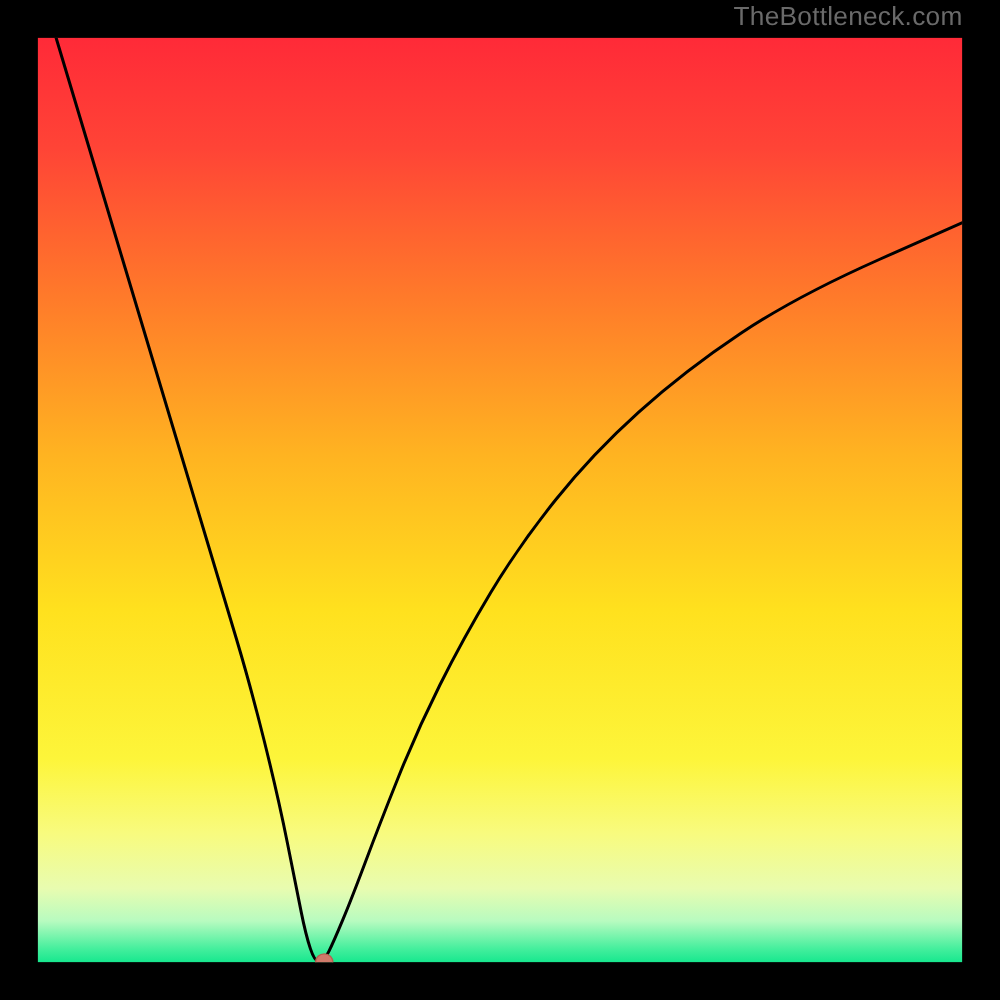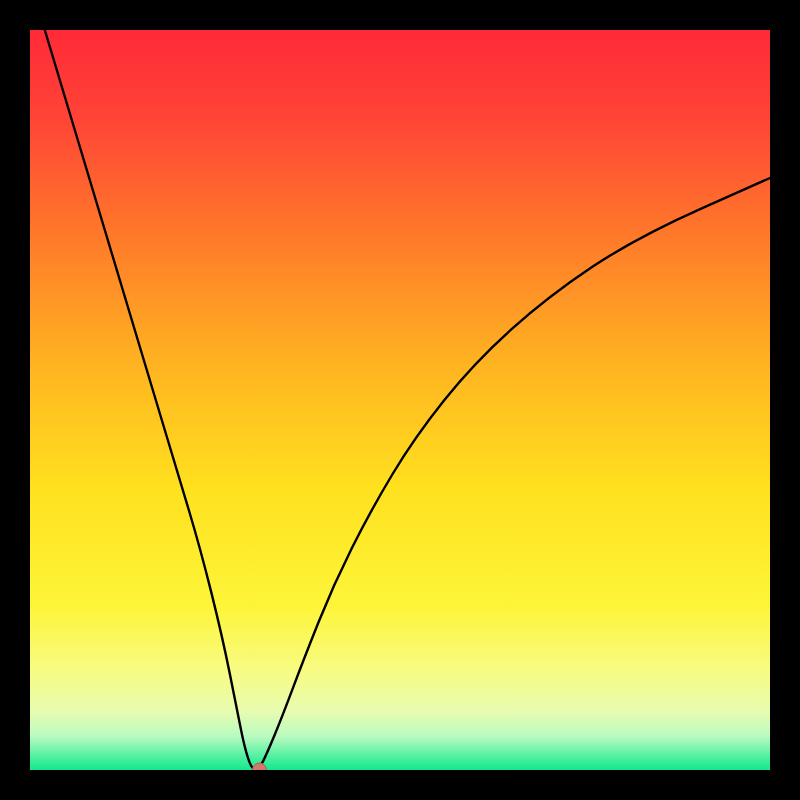--- a/index.html
+++ b/index.html
@@ -61,14 +61,15 @@
             <stop offset="98.5%" stop-color="#45ef9d"></stop>
             <stop offset="100%" stop-color="#16e78e"></stop>
           </linearGradient>
       </defs>
       <rect x="0" y="0" width="740" height="740" fill="url(#bg-grad)"></rect>
       <path id="curve-path" fill="none" stroke="#000000" stroke-width="2.4" stroke-linecap="round" stroke-linejoin="round" d="M 14.8 0 Q 14.8 0 25.9 37 Q 37 74 48.1 111 Q 59.2 148 70.30000000000001 185 Q 81.4 222 92.5 259 Q 103.60000000000001 296 114.70000000000002 333 Q 125.80000000000001 370 136.9 407 Q 148 444 159.10000000000002 481 Q 170.20000000000002 518 181.3 562.4 Q 192.4 606.8 199.8 643.8 Q 207.20000000000002 680.8 210.9 699.3 Q 214.6 717.8 218.3 728.9 Q 222 740 225.7 739.26 Q 229.4 738.52 233.10000000000002 731.12 Q 236.8 723.72 244.20000000000002 705.96 Q 251.60000000000002 688.2 262.70000000000005 658.6 Q 273.8 629 288.6 592 Q 303.4 555 321.9 518 Q 340.40000000000003 481 362.6 444 Q 384.8 407 414.4 370 Q 444 332.99999999999994 481 299.69999999999993 Q 518 266.4 562.4 236.8 Q 606.8 207.20000000000005 673.4 177.60000000000002 T 740 148"></path>
       <circle id="marker-dot" r="7" cx="229.4" cy="740" fill="#cf7a6a" stroke="#b85f50" stroke-width="1"></circle>
     </svg>
   </div>
 
+  <div class="watermark">TheBottleneck.com</div>
 
 </div>
 
 </body></html>

